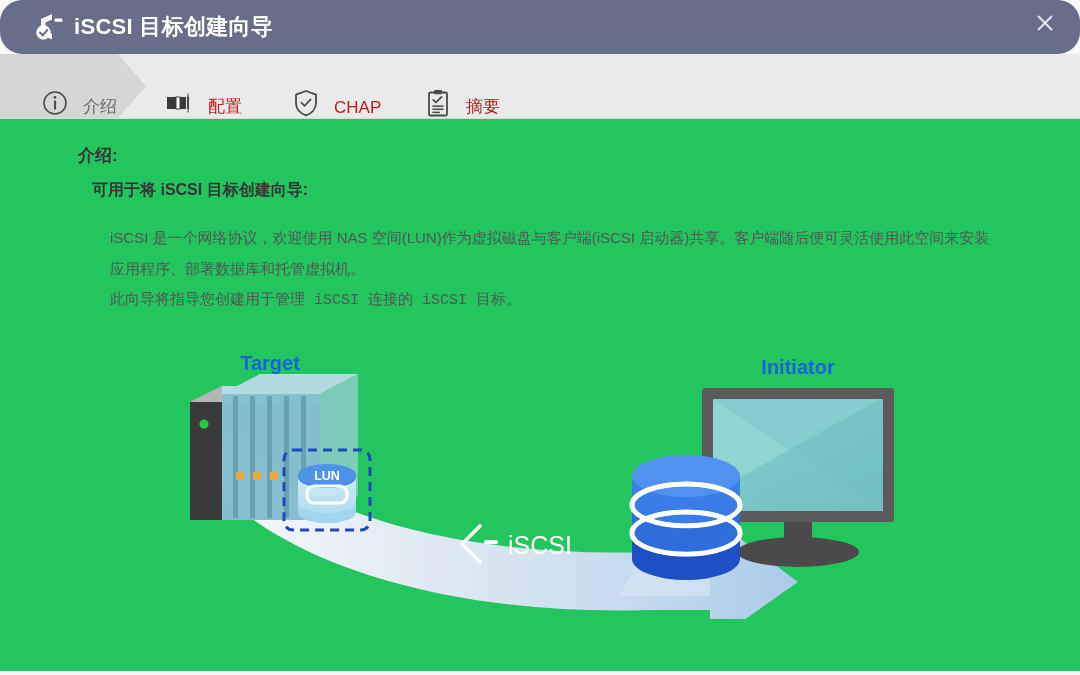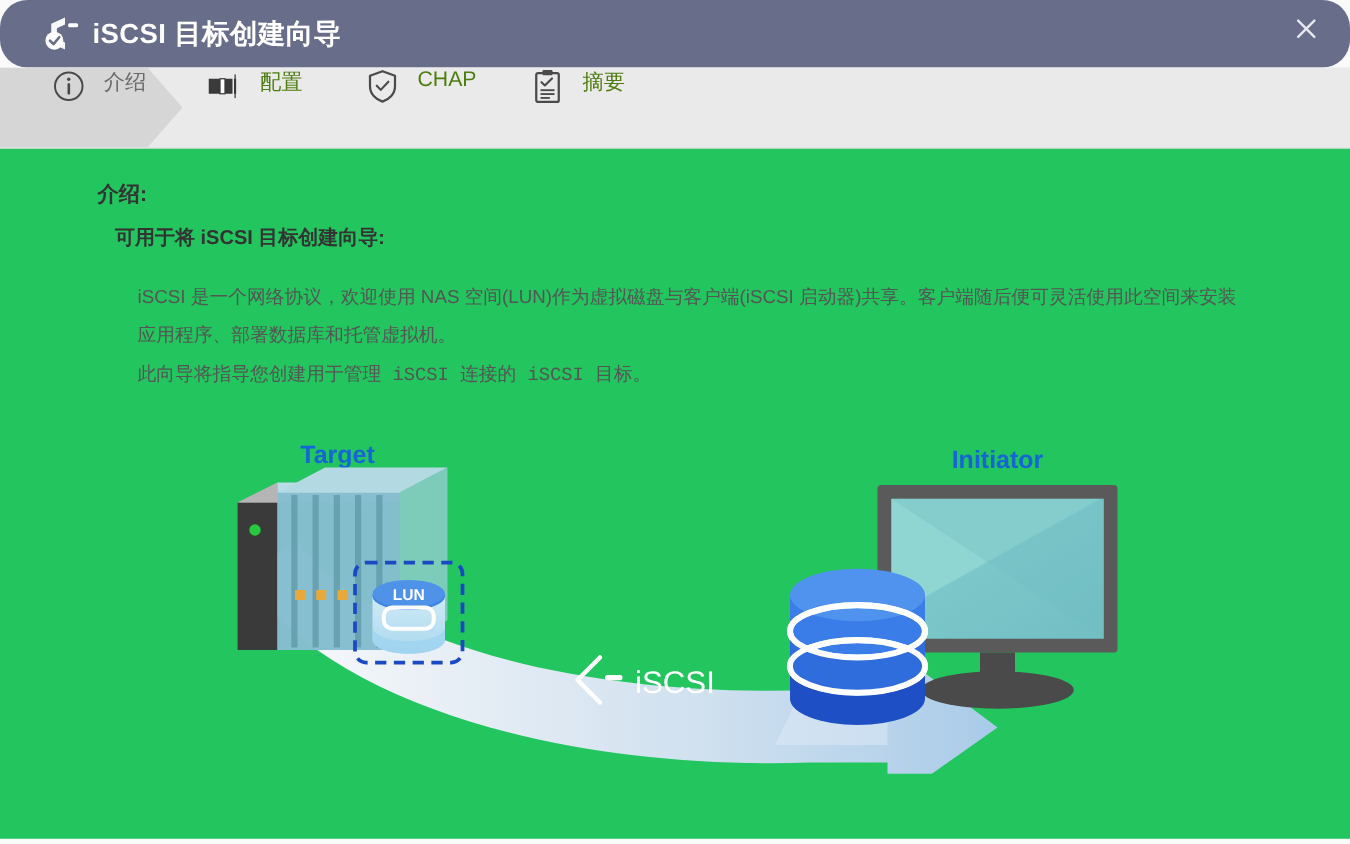--- a/index.html
+++ b/index.html
@@ -68,36 +68,36 @@
     width: 1080px;
     height: 64px;
     background: #eaeaea;
     border-bottom: 1px solid #dcdcdc;
   }
   .step {
     position: absolute;
     top: 0;
     height: 64px;
     display: flex;
-    align-items: flex-start;
+    align-items: flex-end;
     box-sizing: border-box;
     cursor: pointer;
   }
   .step .s-icon {
     width: 30px;
     height: 30px;
     display: flex;
     align-items: center;
     justify-content: center;
     flex: 0 0 auto;
   }
   .step .s-label {
     margin-left: 13px;
     font-size: 17px;
-    color: #4d7c0f;
+    color: #b91c1c;
     white-space: nowrap;
   }
   .step.active .s-label { color: #6b6b6b; }
   .step-active-bg {
     position: absolute;
     left: 0; top: 0;
     width: 146px;
     height: 64px;
     background: #d6d6d6;
     clip-path: polygon(0 0, 118px 0, 146px 32px, 118px 64px, 0 64px);

